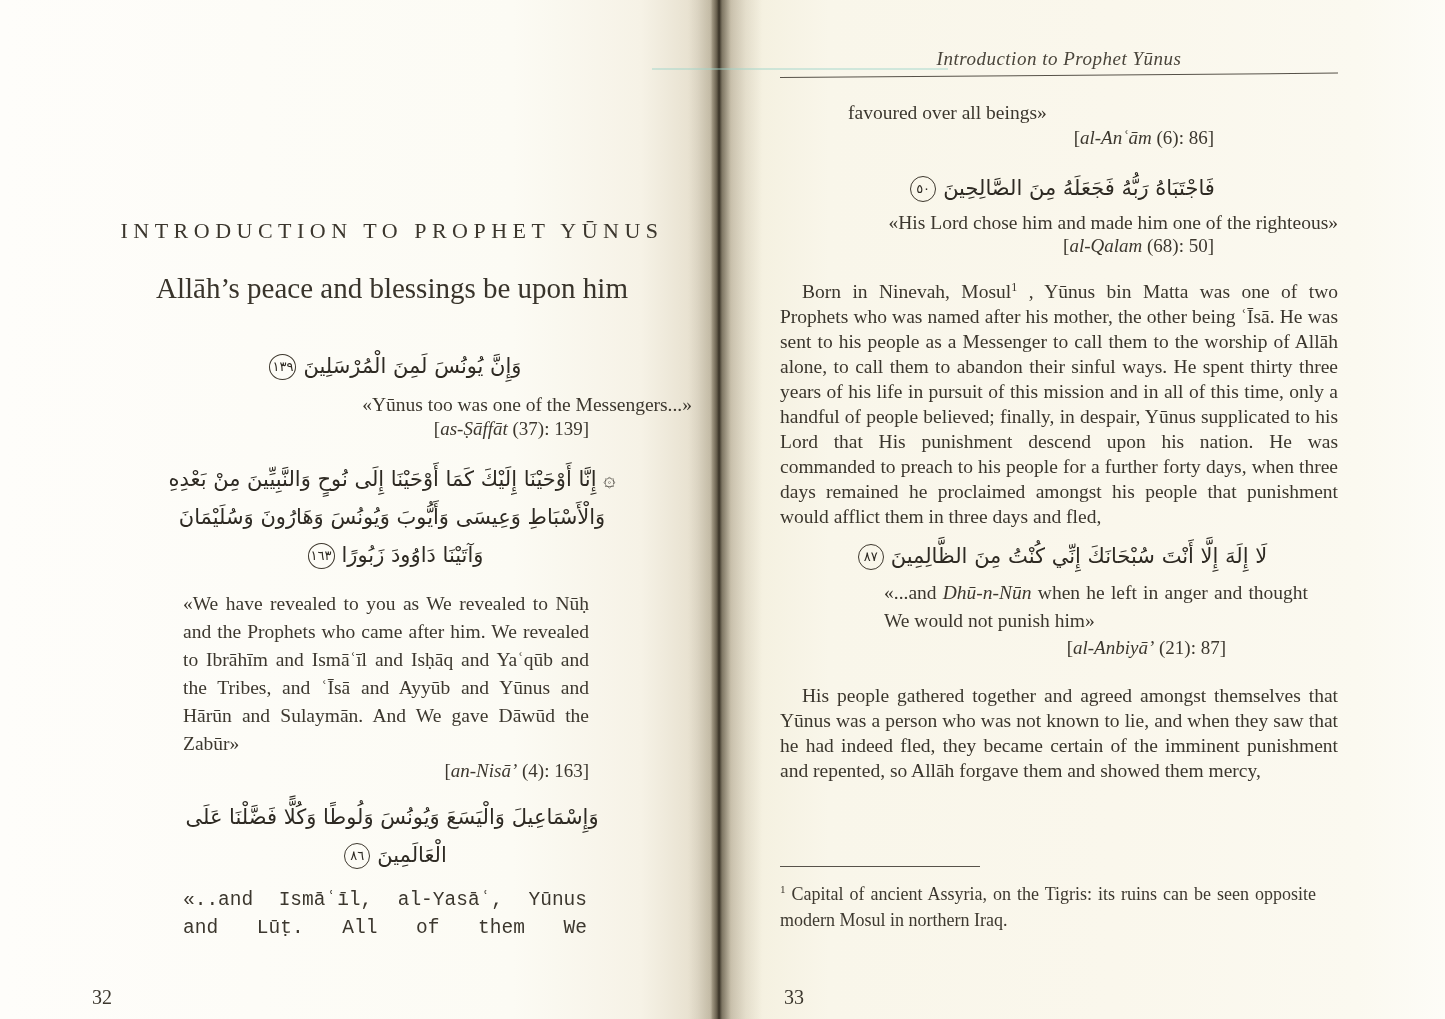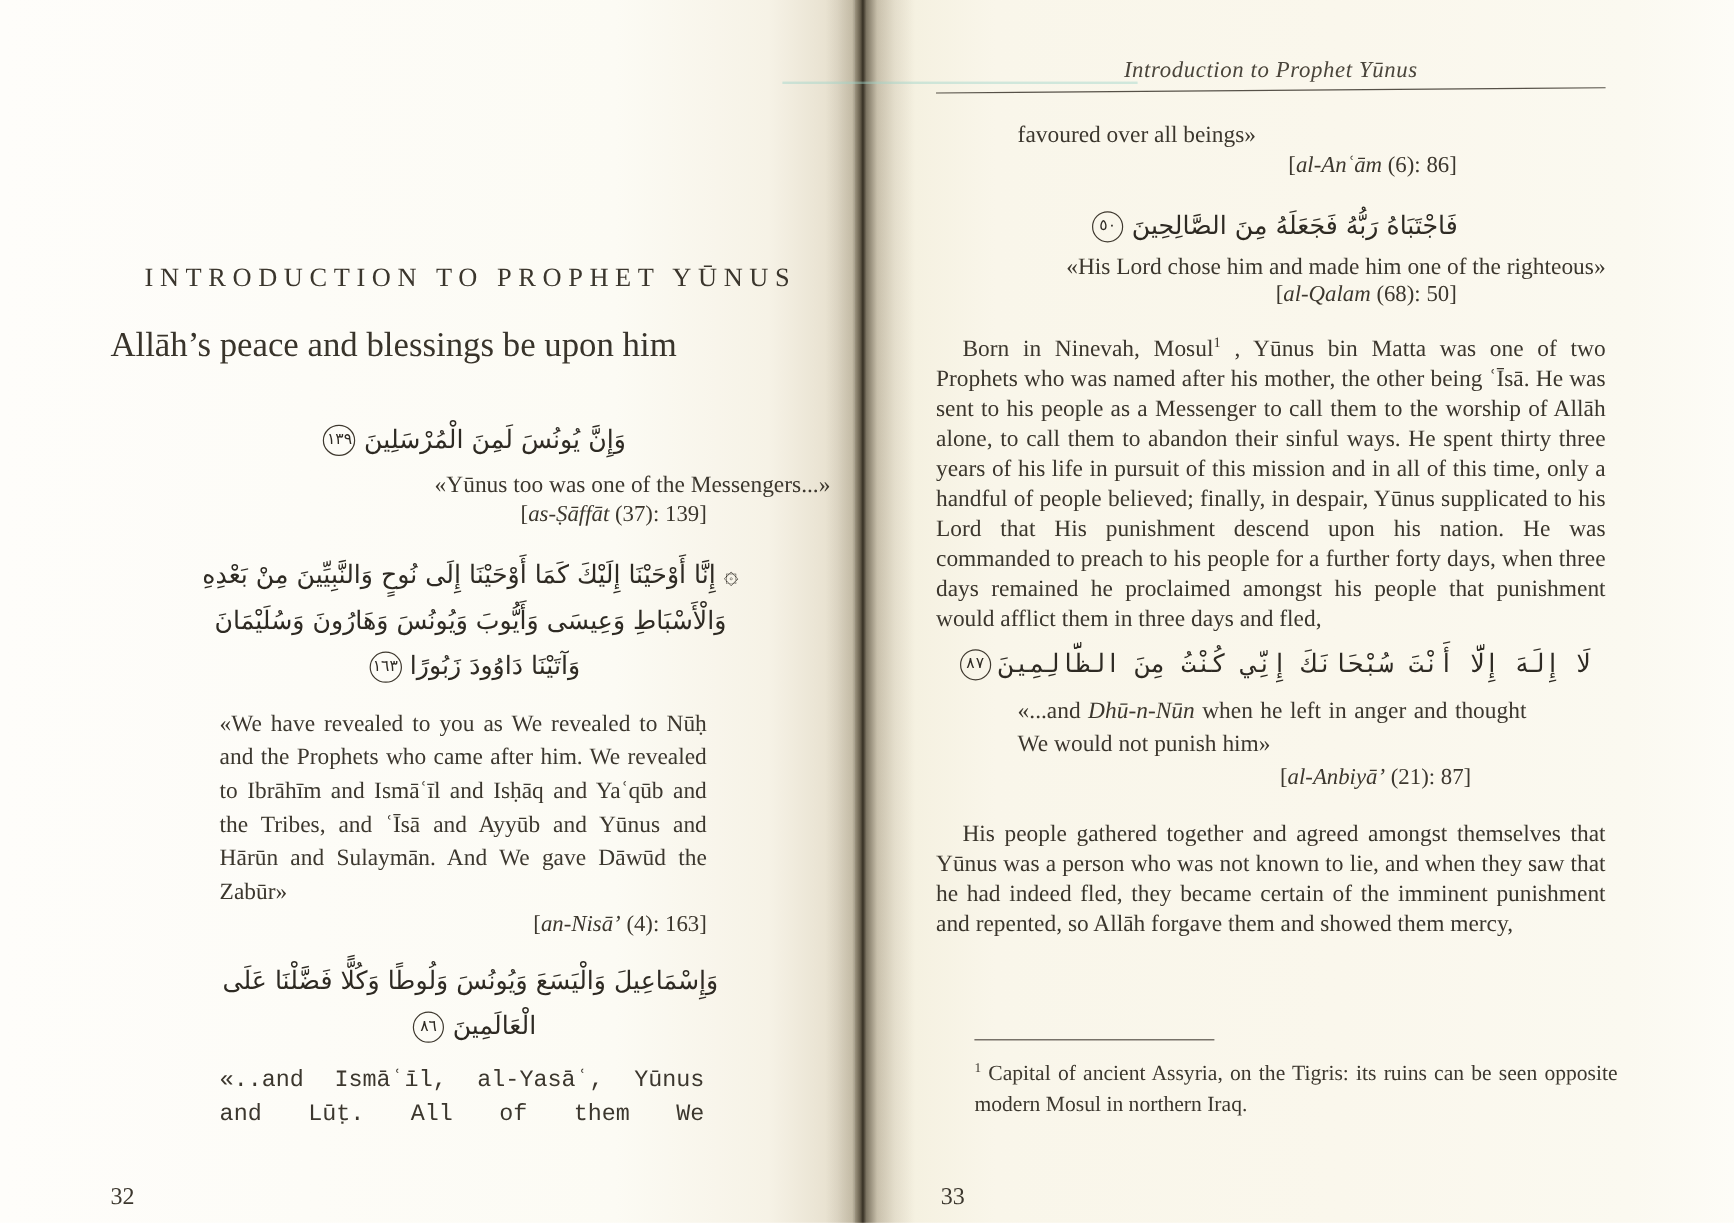--- a/index.html
+++ b/index.html
@@ -45,21 +45,21 @@
 
   
   .chapter-heading{
     margin:0;padding-top:218px;
     font-size:22px;font-weight:normal;letter-spacing:5.5px;
     text-align:center;color:#3b362d;white-space:nowrap;
   }
   .sub-heading{
     margin:28px 0 0 0;
     font-size:29px;font-weight:normal;
-    text-align:left;color:#39342b;
+    text-align:center;color:#39342b;
   }
   .arabic{
     direction:rtl;text-align:center;
     font-family:"DejaVu Sans",sans-serif;
     font-size:21px;color:#2e2a23;line-height:38px;
   }
   .arabic-line{line-height:38px;}
   .ayah{
     display:inline-block;min-width:26px;height:26px;line-height:24px;
     border:1.4px solid #3e382e;border-radius:50%;
@@ -85,38 +85,38 @@
     text-align:center;color:#4a453b;letter-spacing:0.5px;
   }
   .header-rule{
     margin-top:7px;height:0;border-top:1.6px solid #565148;
     transform:rotate(-0.45deg);transform-origin:left center;
   }
   .carryover{margin-top:24px;margin-left:68px;font-size:19.5px;text-align:left;}
   .cite-inset{padding-right:124px;}
   .cite-inset-sm{padding-right:112px;}
 
-  .footnote-block{position:absolute;left:68px;top:866px;width:536px;margin-left:32px;}
+  .footnote-block{position:absolute;left:68px;top:866px;width:536px;}
   .footnote-rule{width:200px;height:0;border-top:1.4px solid #57524a;}
   .footnote-text{margin-top:14px;font-size:18px;line-height:26px;text-align:justify;color:#3d382f;}
 
   .page-number{position:absolute;top:986px;font-size:20px;color:#3c372e;}
   .pn-left{left:92px;width:600px;}
   .pn-right{left:72px;width:558px;}
 
   
   .mt-a1{margin-top:42px;}
   .mt-t1{margin-top:9px;}
   .mt-c1{margin-top:1px;}
   .mt-a2{margin-top:20px;}
   .mt-t2{margin-top:16px;margin-left:91px;width:406px;}
   .mt-c2{margin-top:2px;margin-left:91px;width:406px;}
   .mt-a3{margin-top:16px;}
   .mt-p3{margin-top:12px;margin-left:91px;width:404px;font-family:Liberation Mono, monospace;}
-  .quote-trans-r{margin-left:68px;width:424px;}
+  .quote-trans-r{margin-left:104px;width:424px;}
 </style>
 </head>
 <body>
 
 <div class="book">
 
   <div class="page page-left">
     <div class="col-left">
 
       <h1 class="chapter-heading">INTRODUCTION TO PROPHET YŪNUS</h1>
@@ -170,21 +170,21 @@
       <div class="arabic" style="margin-top:20px;" dir="rtl">
         <span>فَاجْتَبَاهُ رَبُّهُ فَجَعَلَهُ مِنَ الصَّالِحِينَ</span><span class="ayah">٥٠</span>
       </div>
 
       <div class="quote-trans-center" style="margin-top:5px;">«His Lord chose him and made him one of the righteous»</div>
 
       <div class="cite cite-inset" style="margin-top:1px;"><span>[</span><i>al-Qalam</i><span> (68): 50]</span></div>
 
       <p class="para" style="margin:22px 0 0 0;"><span>Born in Ninevah, Mosul</span><sup class="fn">1</sup><span> , Yūnus bin Matta was one of two Prophets who was named after his mother, the other being ʿĪsā. He was sent to his people as a Messenger to call them to the worship of Allāh alone, to call them to abandon their sinful ways. He spent thirty three years of his life in pursuit of this mission and in all of this time, only a handful of people believed; finally, in despair, Yūnus supplicated to his Lord that His punishment descend upon his nation. He was commanded to preach to his people for a further forty days, when three days remained he proclaimed amongst his people that punishment would afflict them in three days and fled,</span></p>
 
-      <div class="arabic" style="margin-top:8px;font-family:Liberation Mono, monospace;" dir="rtl">
+      <div class="arabic" style="margin-top:8px;" dir="rtl">
         <span>لَا إِلَهَ إِلَّا أَنْتَ سُبْحَانَكَ إِنِّي كُنْتُ مِنَ الظَّالِمِينَ</span><span class="ayah">٨٧</span>
       </div>
 
       <div class="quote-trans quote-trans-r" style="margin-top:4px;"><span>«...and </span><i>Dhū-n-Nūn</i><span> when he left in anger and thought We would not punish him»</span></div>
 
       <div class="cite cite-inset-sm" style="margin-top:2px;"><span>[</span><i>al-Anbiyā’</i><span> (21): 87]</span></div>
 
       <p class="para" style="margin:24px 0 0 0;">His people gathered together and agreed amongst themselves that Yūnus was a person who was not known to lie, and when they saw that he had indeed fled, they became certain of the imminent punishment and repented, so Allāh forgave them and showed them mercy,</p>
 
     </div>

